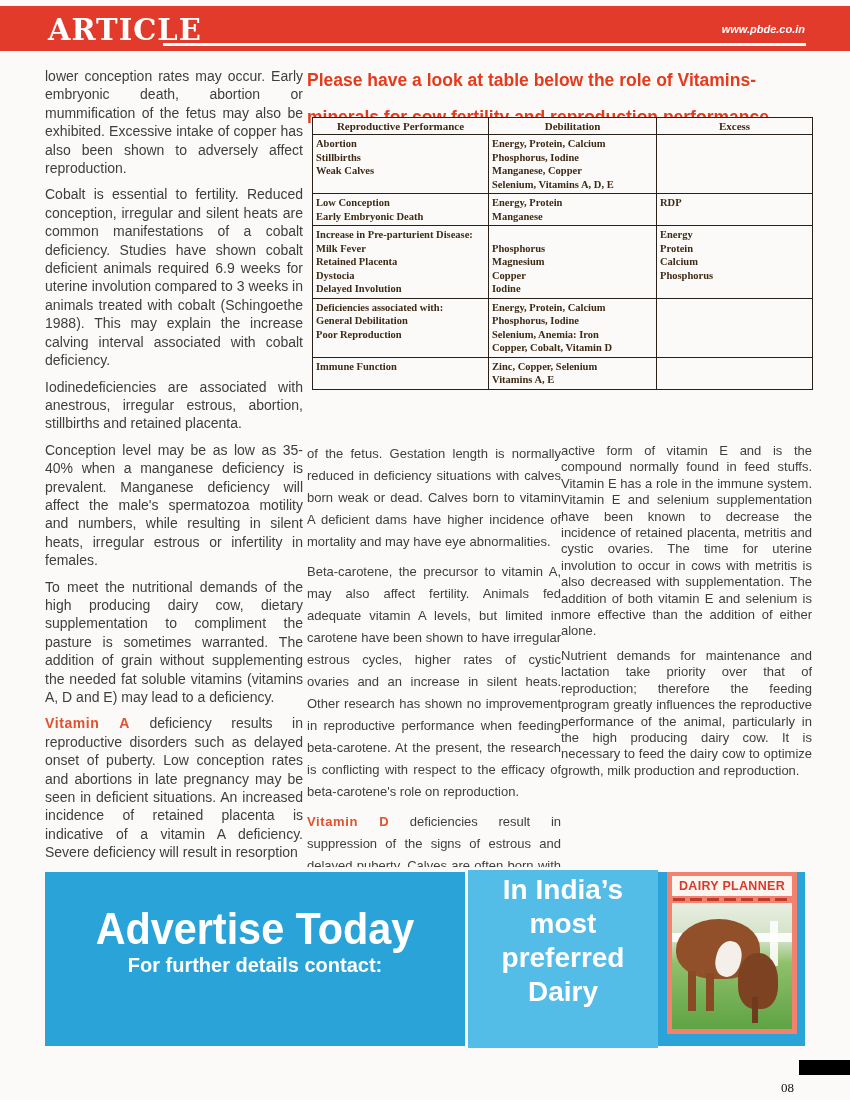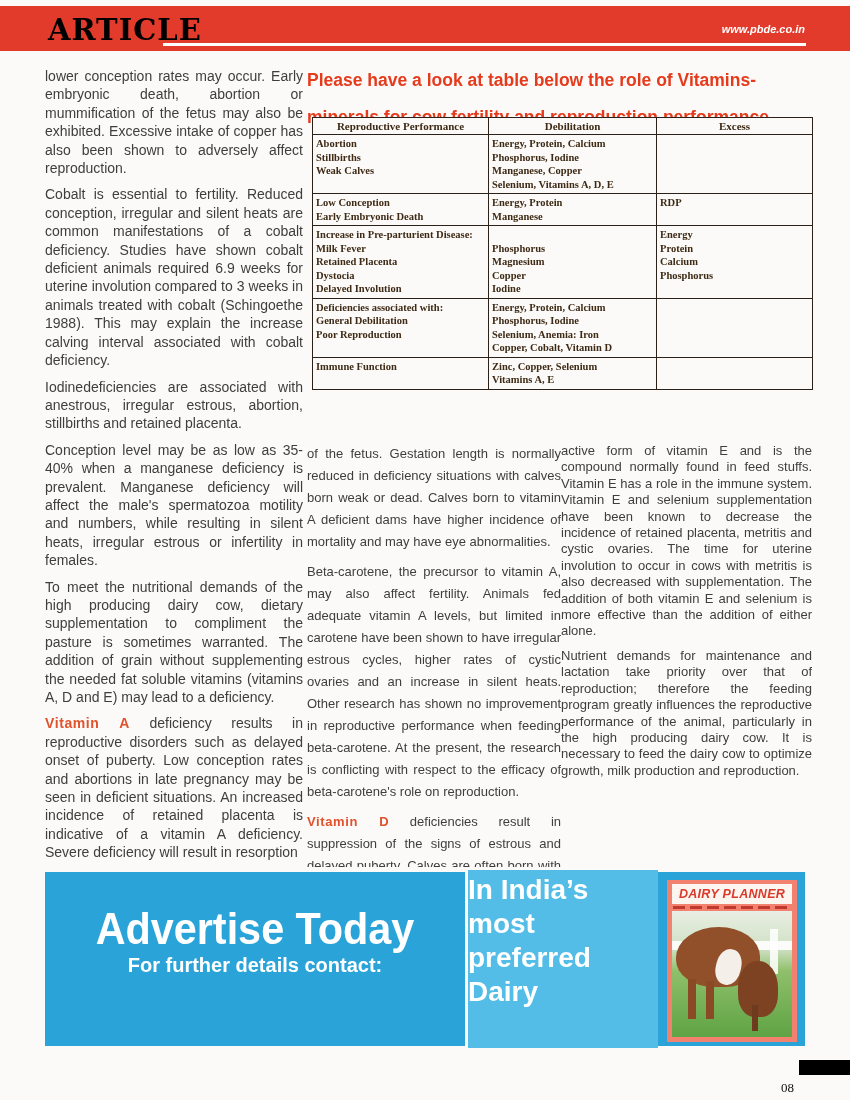--- a/index.html
+++ b/index.html
@@ -1,21 +1,21 @@
 <!DOCTYPE html>
 <html><head>
 <meta charset="utf-8">
 <style>
   html,body{margin:0;padding:0;}
   body{width:850px;height:1100px;background:#ffffff;font-family:"Liberation Sans",sans-serif;}
   .page{position:relative;width:850px;height:1100px;background:#fbfaf8;overflow:hidden;}
 
   
   .banner{position:absolute;left:0;top:6px;width:850px;height:45px;background:#e23a2b;}
-  .banner-title{position:absolute;left:48px;top:7px;color:#000000;font-family:"DejaVu Serif",serif;font-weight:bold;font-size:29px;letter-spacing:1px;}
+  .banner-title{position:absolute;left:48px;top:7px;color:#ffffff;font-family:"DejaVu Serif",serif;font-weight:bold;font-size:29px;letter-spacing:1px;}
   .banner-rule{position:absolute;left:163px;top:37px;width:643px;height:3px;background:#ffffff;}
   .banner-url{position:absolute;right:45px;top:17px;color:#ffffff;font-size:11px;font-weight:bold;font-style:italic;}
 
   
   .col{position:absolute;color:#3e3e3e;text-align:justify;}
   .col-left{left:45px;top:67px;width:258px;height:796px;font-size:14px;line-height:18.4px;overflow:hidden;}
   .col-mid{left:307px;top:443px;width:254px;height:424px;font-size:13px;line-height:22px;overflow:hidden;}
   .col-right{left:561px;top:443px;width:251px;height:424px;font-size:13px;line-height:16.4px;overflow:hidden;}
   .para{margin:0 0 8px 0;}
   .lead{color:#e0512c;font-weight:bold;letter-spacing:0.6px;}
@@ -30,23 +30,23 @@
   .dtable th{font-size:11px;text-align:center;padding:2px 1px;margin-top:40px;}
   .tl{font-size:10.5px;line-height:13.5px;min-height:13.5px;white-space:nowrap;overflow:hidden;}
   .cw0{width:176px;} .cw1{width:168px;} .cw2{width:156px;}
 
   
   .ad{position:absolute;left:45px;top:870px;width:760px;height:178px;}
   .ad-left{position:absolute;left:0;top:2px;width:420px;height:174px;background:#2aa4d8;color:#fff;text-align:center;}
   .ad-headline{margin-top:32px;font-size:44px;font-weight:bold;letter-spacing:0px;transform:scaleX(0.94);transform-origin:center;}
   .ad-contact{font-size:20px;font-weight:bold;}
   .ad-phones{margin-top:2px;font-size:25px;font-weight:bold;}
-  .ad-mid{position:absolute;left:423px;top:0;width:190px;height:178px;background:#53bde7;color:#fff;font-weight:bold;font-size:28px;line-height:34px;padding-top:3px;box-sizing:border-box;}
+  .ad-mid{position:absolute;left:423px;top:0;width:190px;height:178px;background:#53bde7;color:#fff;text-align:center;font-weight:bold;font-size:28px;line-height:34px;padding-top:3px;box-sizing:border-box;}
   .ad-right{position:absolute;left:613px;top:2px;width:147px;height:174px;background:#2aa4d8;}
-  .cover{position:absolute;left:9px;top:8px;width:130px;height:162px;background:#f2826f;box-sizing:border-box;padding:4px 5px;font-style:italic;}
+  .cover{position:absolute;left:9px;top:0;width:130px;height:162px;background:#f2826f;box-sizing:border-box;padding:4px 5px;}
   .cover-head{height:20px;background:#fdf5f0;display:flex;align-items:center;justify-content:center;color:#d93a2a;font-weight:bold;font-size:12.5px;letter-spacing:0.3px;font-family:"Liberation Sans",sans-serif;}
   .cover-sub{height:3px;margin:2px 1px;background:repeating-linear-gradient(90deg,#c0392b 0 12px,rgba(0,0,0,0) 12px 17px);}
   .cover-photo{position:relative;height:126px;margin-top:1px;background:linear-gradient(180deg,#e9efe3 0%,#cfe0c4 30%,#8fbf6a 48%,#5ea344 100%);overflow:hidden;}
   .fence{position:absolute;top:30px;left:0;right:0;height:9px;background:rgba(255,255,255,0.9);}
   .fence-post{position:absolute;top:18px;right:14px;width:8px;height:45px;background:rgba(255,255,255,0.85);}
   .cow-body{position:absolute;left:4px;top:16px;width:84px;height:60px;background:#91502a;border-radius:52% 50% 42% 46%;}
   .cow-face{position:absolute;left:44px;top:38px;width:25px;height:36px;background:#f4efe8;border-radius:46%;transform:rotate(14deg);}
   .cow-leg1{position:absolute;left:16px;top:68px;width:8px;height:40px;background:#8a4a26;}
   .cow-leg2{position:absolute;left:34px;top:70px;width:8px;height:38px;background:#8a4a26;}
   .calf{position:absolute;left:66px;top:50px;width:40px;height:56px;background:#7c4222;border-radius:48% 48% 40% 40%;}

